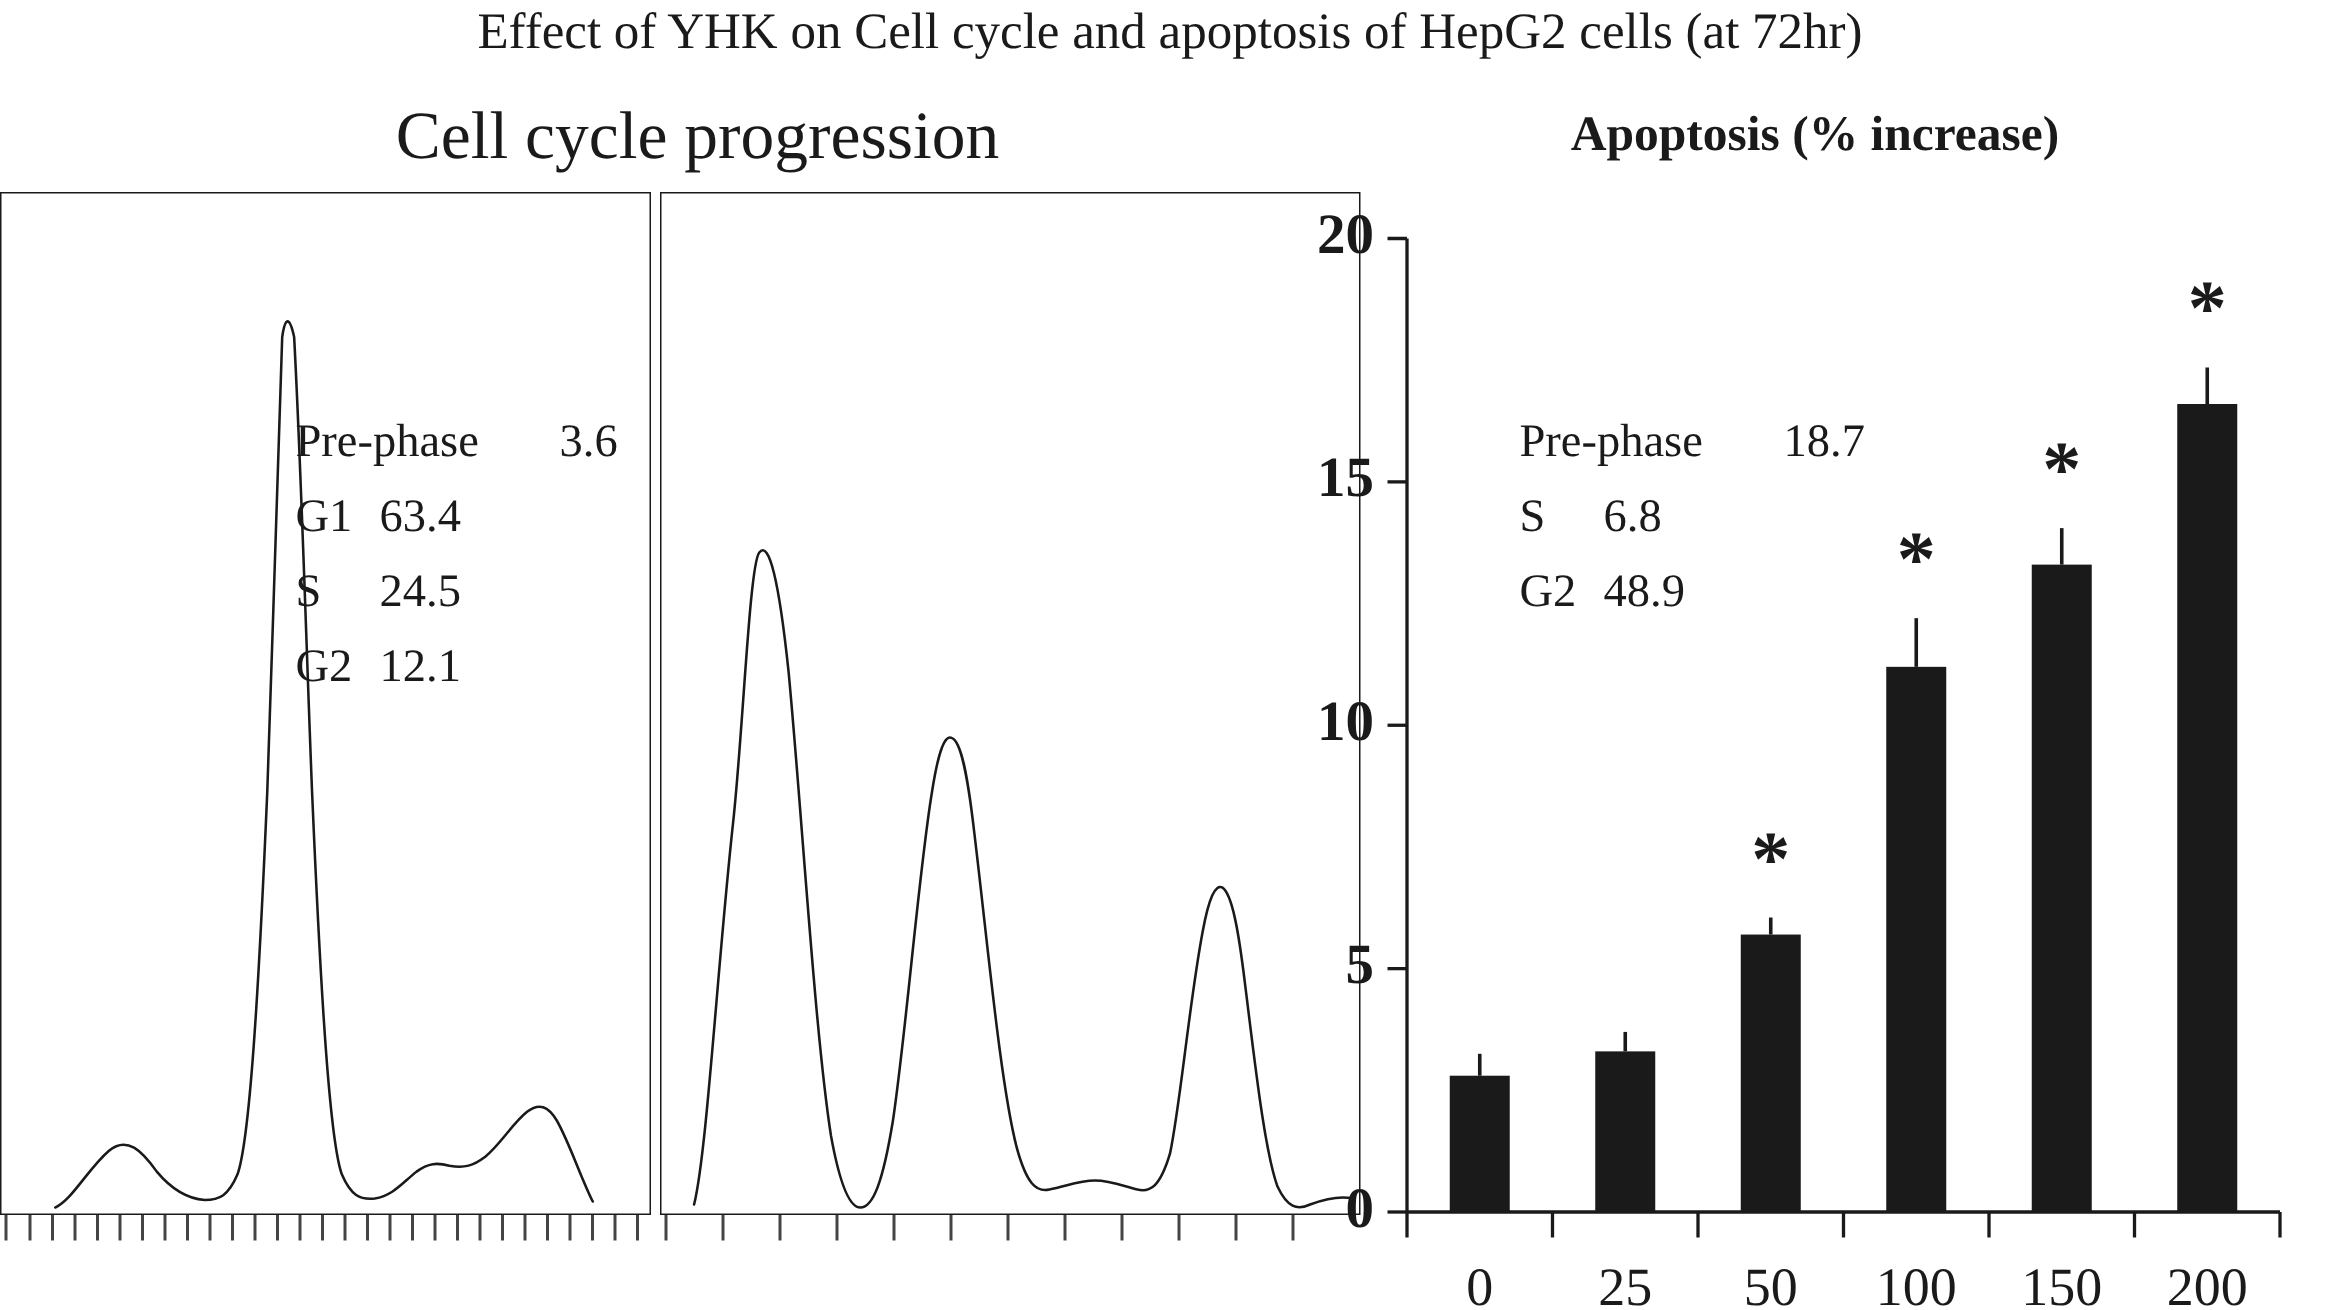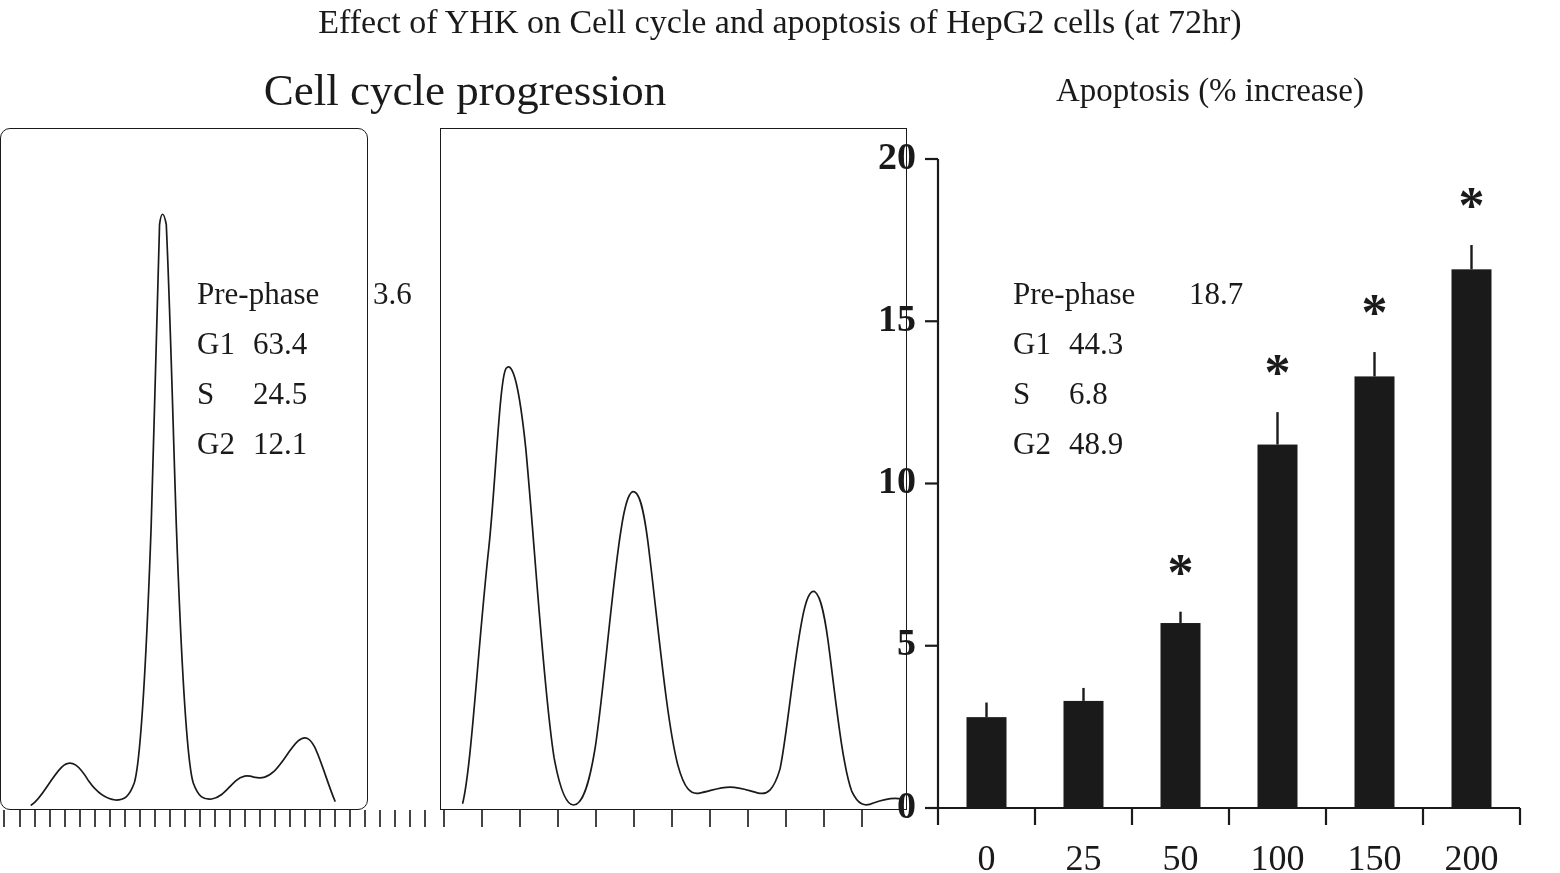--- a/index.html
+++ b/index.html
@@ -45,31 +45,32 @@
   }
   .sub-title-right {
     position: absolute;
     left: 880px;
     top: 70px;
     width: 660px;
     text-align: center;
     font-size: 33px;
     line-height: 40px;
     white-space: nowrap;
+    font-weight: bold;
   }
   
   .hist-panel {
     position: absolute;
     top: 128px;
     height: 682px;
     border: 1.6px solid #1a1a1a;
     box-sizing: border-box;
     background: #fff;
   }
-  #panel-control { left: 0px;   width: 368px; border-radius: 10px; }
+  #panel-control { left: 0px;   width: 434px; }
   #panel-treated { left: 440px; width: 467px; }
 
   .hist-svg {
     position: absolute;
     left: 0; top: 0;
     width: 100%;
     height: 100%;
     display: block;
   }
   .hist-ticks {
@@ -241,23 +242,20 @@
                C 318,612 324,540 332,494
                C 336,470 340,462 344,464
                C 350,468 354,492 358,528
                C 364,580 370,640 378,664
                C 384,678 390,680 398,676
                C 408,672 416,670 424,672"></path>
     </svg>
     <div class="stats-block" id="stats-treated">
       <span class="stat-row">
         <span class="stat-label wide">Pre-phase</span><span class="stat-value">18.7</span>
-      </span>
-      <span class="stat-row">
-        <span class="stat-label">G1</span><span class="stat-value">44.3</span>
       </span>
       <span class="stat-row">
         <span class="stat-label">S</span><span class="stat-value">6.8</span>
       </span>
       <span class="stat-row">
         <span class="stat-label">G2</span><span class="stat-value">48.9</span>
       </span>
     </div>
   </div>
   <div class="hist-ticks" id="ticks-treated">

